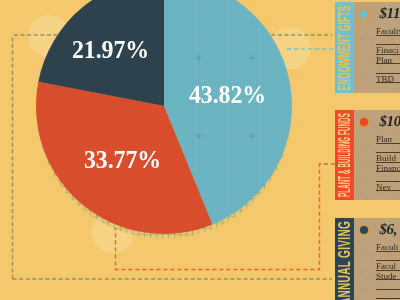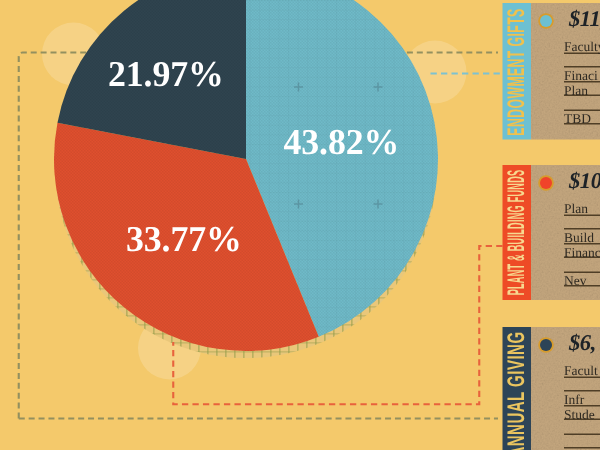--- a/index.html
+++ b/index.html
@@ -161,20 +161,20 @@
             <feColorMatrix type="saturate" values="0"></feColorMatrix>
           </filter>
           <rect width="100%" height="100%" filter="url(#gr)"></rect>
         </svg>
       <div class="card-head">
         <span class="dot" style="background:#2d4457;"></span>
         <span class="amount">$6,</span>
       </div>
       <div class="rows">
         <div class="row r1"><span>Facult</span></div>
-        <div class="row r2"><span>Infr</span></div>
+        <div class="row r2"><span>Facul</span></div>
         <div class="row r3"><span>Stude</span></div>
         <div class="row r4"><span></span></div>
       </div>
     </div>
   </div>
 
 </div>
 
 </body></html>

